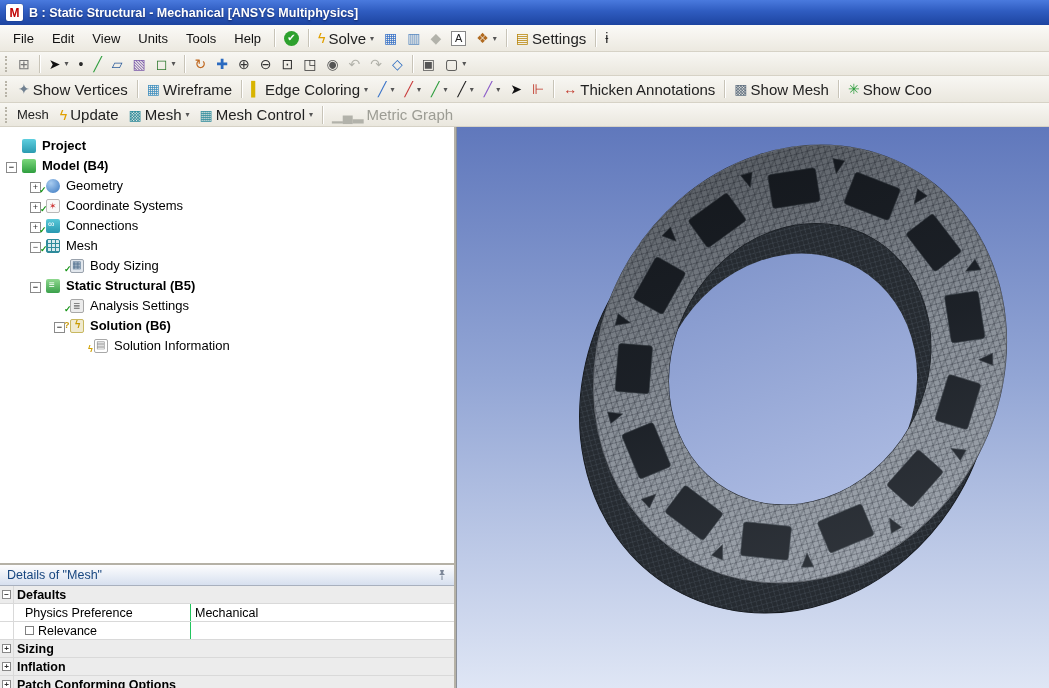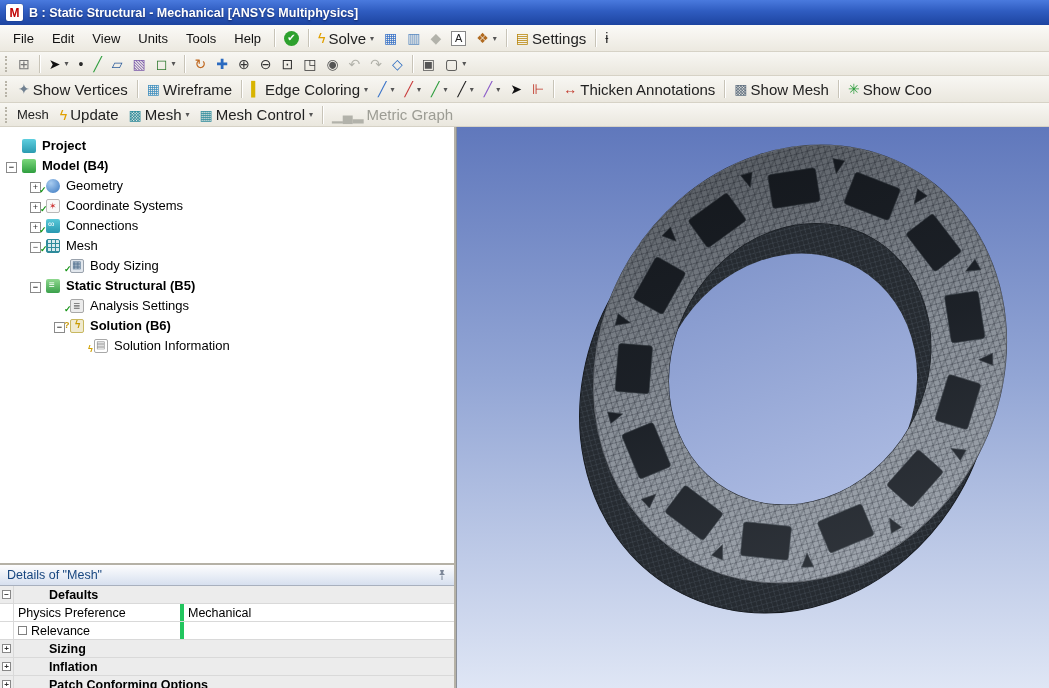--- a/index.html
+++ b/index.html
@@ -67,22 +67,22 @@
   .ic-solution{background:#f0ead0;border:1px solid #c8b860;}
   .ic-solution::before{content:"ϟ";color:#c89a00;font-size:10px;position:absolute;left:4px;top:-1px;}
   .ic-info{background:#fff;border:1px solid #a8a8a8;}
   .ic-info::before{content:"▤";color:#888;font-size:10px;position:absolute;left:1px;top:-1px;}
 
   
   .details-body{flex:1;background:#fff;overflow:hidden;}
   .d-row{display:flex;height:18px;border-bottom:1px solid #d9d9d9;font-size:12.5px;align-items:stretch;background:#fff;}
   .d-gutter{width:14px;flex:none;border-right:1px solid #d9d9d9;display:flex;align-items:center;justify-content:center;}
   .d-group{background:#ececec;font-weight:bold;}
-  .d-group-label{padding-left:3px;display:flex;align-items:center;flex:1;margin-left:32px;}
-  .d-name{width:170px;flex:none;border-right:4px solid #22c55e;padding-left:4px;display:flex;align-items:center;gap:4px;}
+  .d-group-label{padding-left:3px;display:flex;align-items:center;flex:1;}
+  .d-name{width:170px;flex:none;border-right:1px solid #22c55e;padding-left:4px;display:flex;align-items:center;gap:4px;margin-left:7px;}
   .d-value{flex:1;padding-left:4px;display:flex;align-items:center;}
   .d-check{width:9px;height:9px;border:1px solid #808080;background:#fff;flex:none;}
   .box-sm{width:9px;height:9px;border:1px solid #888;font-size:8px;line-height:7px;text-align:center;background:#fff;color:#333;}
 
   
   .viewport{flex:1;position:relative;border-left:1px solid #8a8f98;background:linear-gradient(180deg,#6078bc 0%,#93a6d5 45%,#dfe6f5 100%);overflow:hidden;}
   .viewport svg{position:absolute;left:0;top:0;width:100%;height:100%;}
 </style>
 </head>
 <body>

